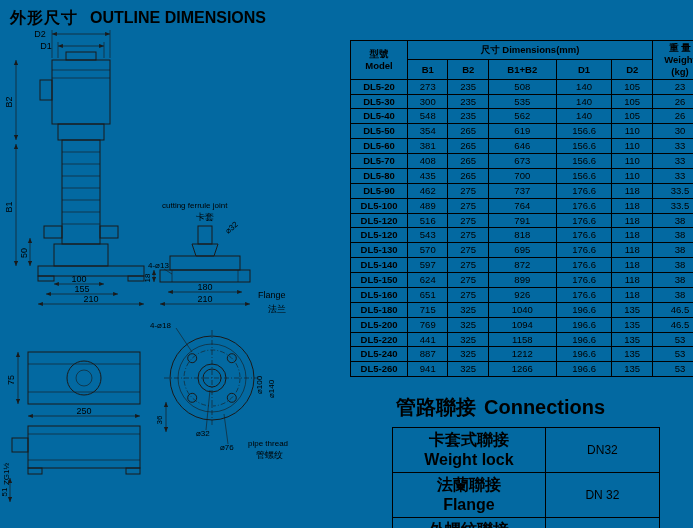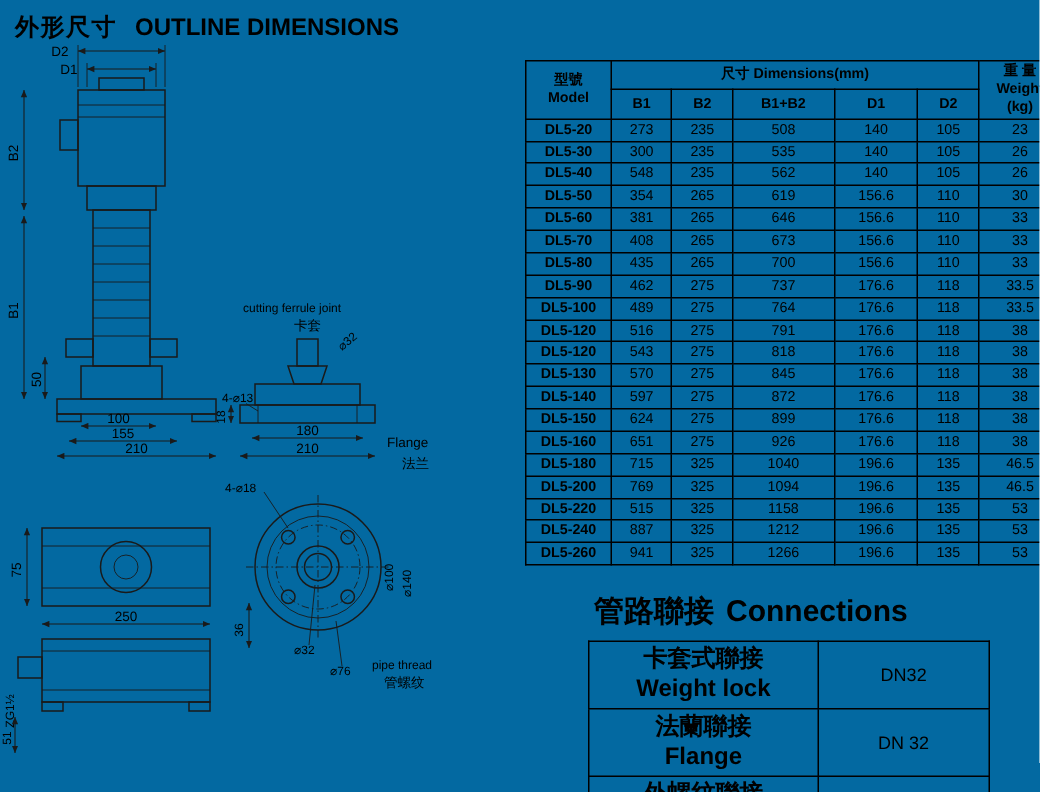--- a/index.html
+++ b/index.html
@@ -311,21 +311,21 @@
           <td>818</td>
           <td>176.6</td>
           <td>118</td>
           <td>38</td>
         </tr>
 
         <tr>
           <td class="model">DL5-130</td>
           <td>570</td>
           <td>275</td>
-          <td>845</td>
+          <td>695</td>
           <td>176.6</td>
           <td>118</td>
           <td>38</td>
         </tr>
 
         <tr>
           <td class="model">DL5-140</td>
           <td>597</td>
           <td>275</td>
           <td>872</td>
@@ -369,21 +369,21 @@
           <td>769</td>
           <td>325</td>
           <td>1094</td>
           <td>196.6</td>
           <td>135</td>
           <td>46.5</td>
         </tr>
 
         <tr>
           <td class="model">DL5-220</td>
-          <td>515</td>
+          <td>441</td>
           <td>325</td>
           <td>1158</td>
           <td>196.6</td>
           <td>135</td>
           <td>53</td>
         </tr>
 
         <tr>
           <td class="model">DL5-240</td>
           <td>887</td>

